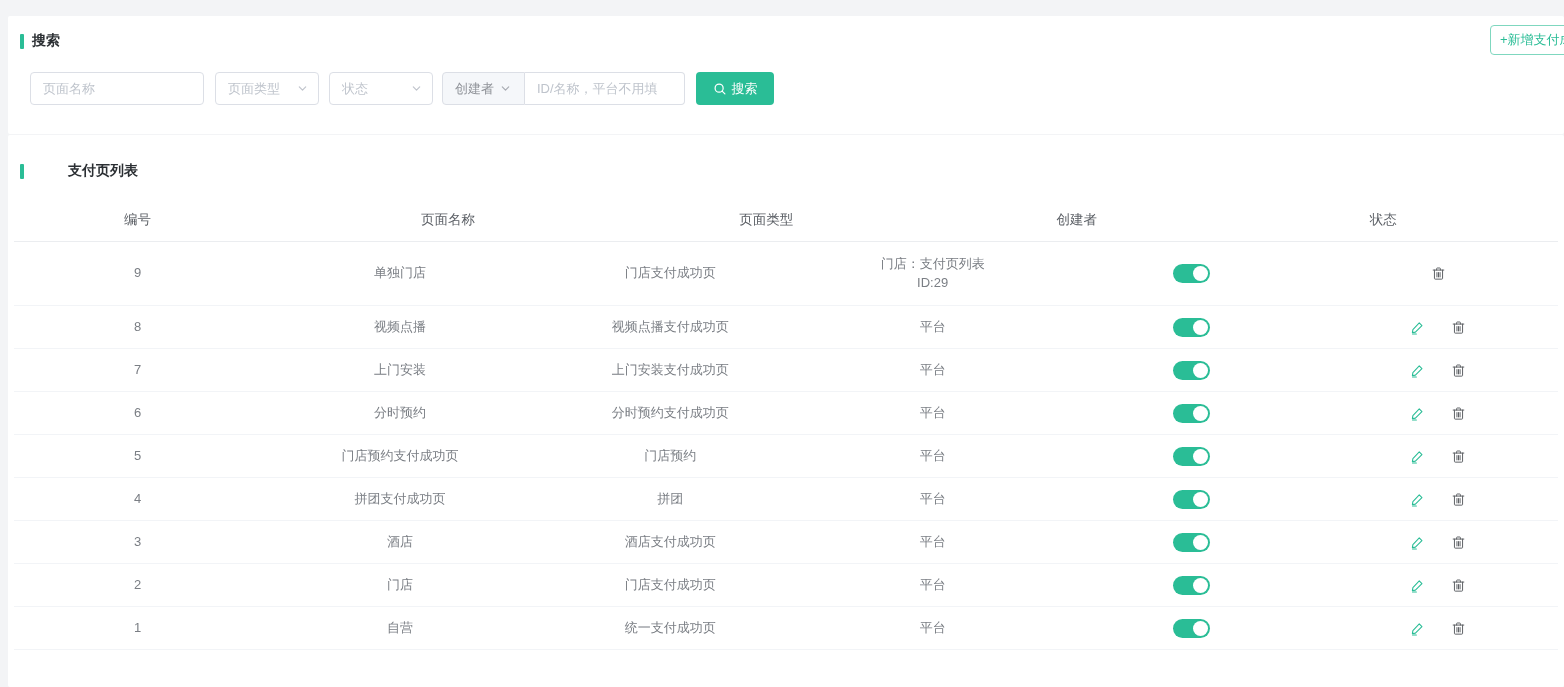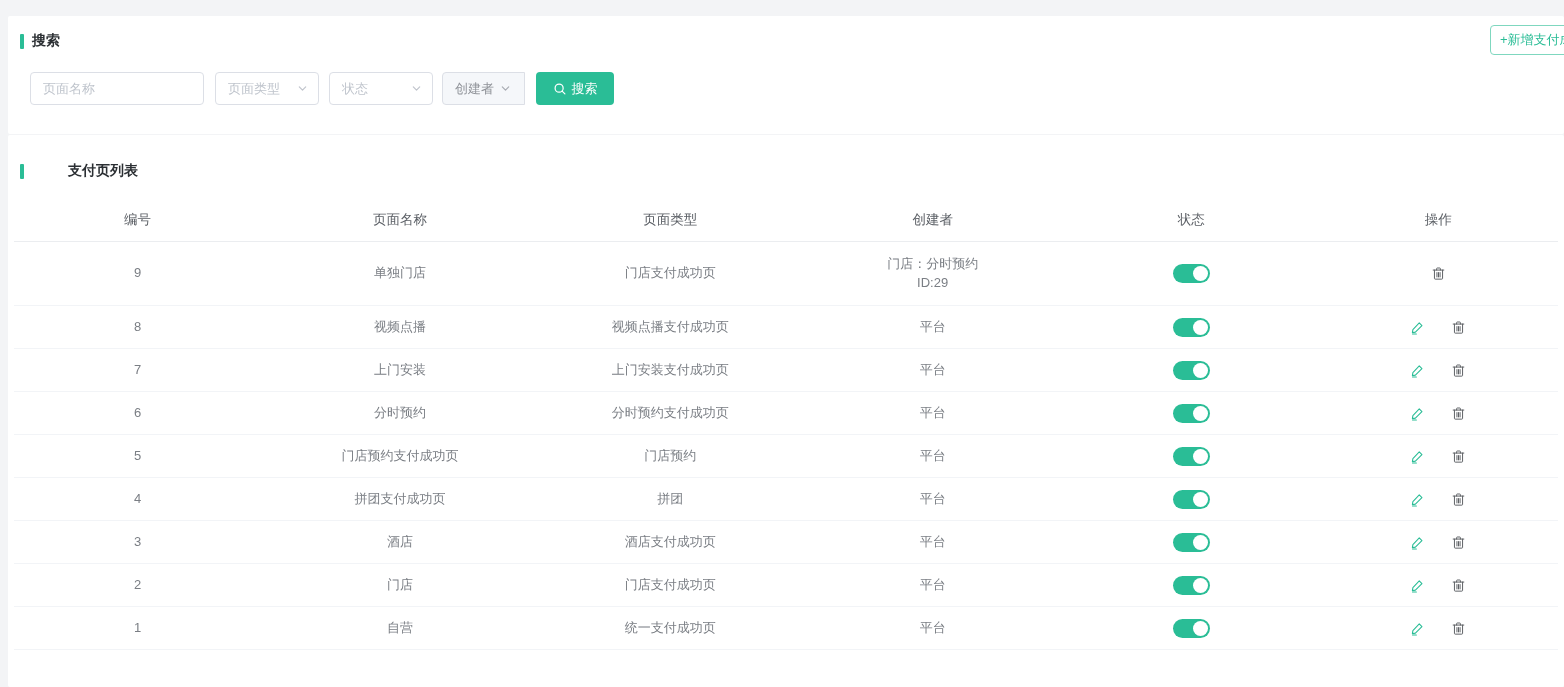--- a/index.html
+++ b/index.html
@@ -136,20 +136,21 @@
     align-items: center;
     min-height: 43px;
   }
   .trow > div { text-align: center; line-height: 1.45; }
   .thead {
     min-height: 44px;
     border-bottom: 1px solid #ebedf0;
     color: #5c6066;
     font-weight: 500;
     font-size: 13.5px;
+    gap: 48px;
   }
   .tbody .trow {
     border-bottom: 1px solid #f2f4f7;
     color: #7a7e84;
   }
   .tbody .trow.tall { min-height: 64px; }
   .creator-sub { display: block; }
 
   .toggle {
     display: inline-block;
@@ -221,20 +222,21 @@
 
     <div class="input-group">
       <div class="group-prepend">
         <span>创建者</span>
         <span>
           <svg width="11" height="11" viewBox="0 0 12 12">
               <path d="M2.5 4.2 6 7.8 9.5 4.2" fill="none" stroke="#a8abb2" stroke-width="1.3" stroke-linecap="round" stroke-linejoin="round"></path>
             </svg>
         </span>
       </div>
+      <input class="group-input" type="text" value="" placeholder="ID/名称，平台不用填" style="">
     </div>
 
     <button class="search-btn">
       <span>
         <svg width="14" height="14" viewBox="0 0 16 16">
             <circle cx="7" cy="7" r="4.6" fill="none" stroke="#ffffff" stroke-width="1.4"></circle>
             <path d="M10.4 10.4 13.6 13.6" stroke="#ffffff" stroke-width="1.4" stroke-linecap="round"></path>
           </svg>
       </span>
       <span>搜索</span>
@@ -258,21 +260,21 @@
       <div>创建者</div>
       <div>状态</div>
       <div>操作</div>
     </div>
     <div class="tbody">
   <div class="trow tall">
     <div>9</div>
     <div>单独门店</div>
     <div>门店支付成功页</div>
     <div>
-      <span>门店：分时预约</span>
+      <span>门店：支付页列表</span>
       <span class="creator-sub">ID:29</span>
     </div>
     <div>
       <span class="toggle"><span class="knob"></span></span>
     </div>
     <div class="ops">
 
       <button class="icon-btn icon-trash">
         <span>
           <svg width="15" height="15" viewBox="0 0 24 24" fill="none" stroke="currentColor" stroke-width="1.6" stroke-linecap="round" stroke-linejoin="round">

